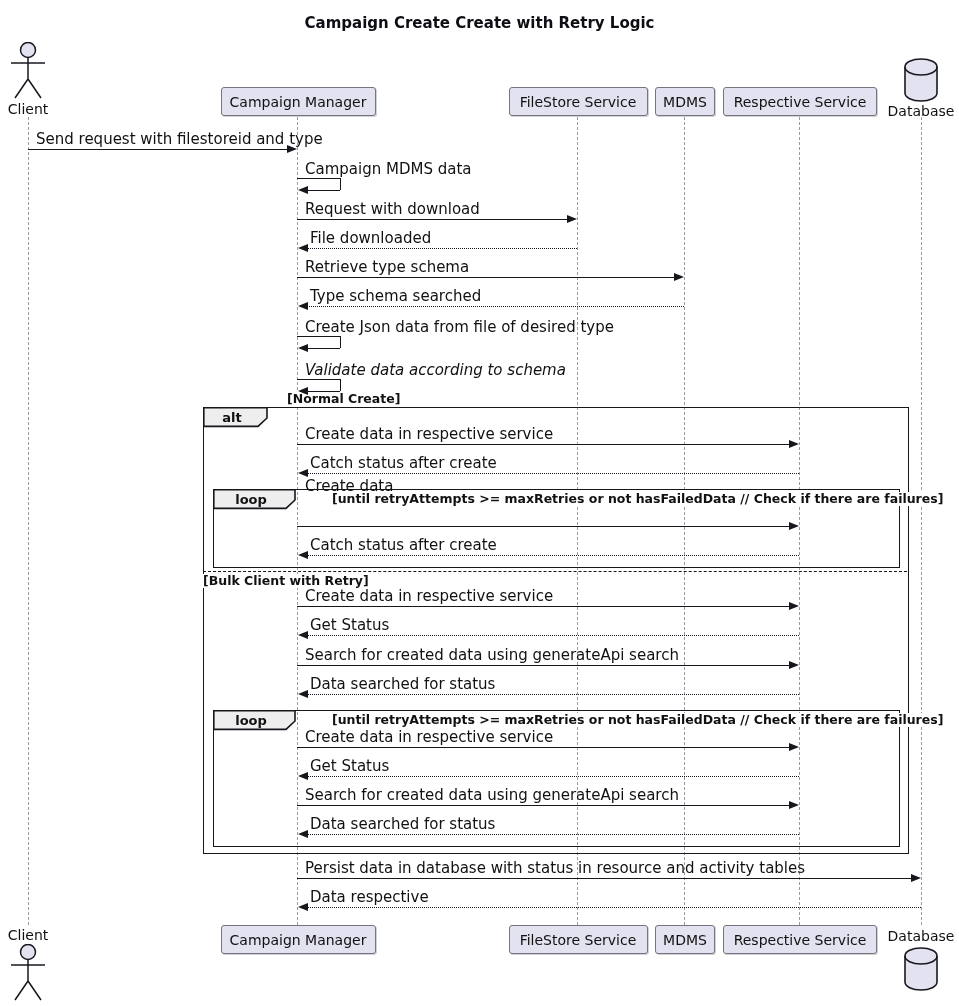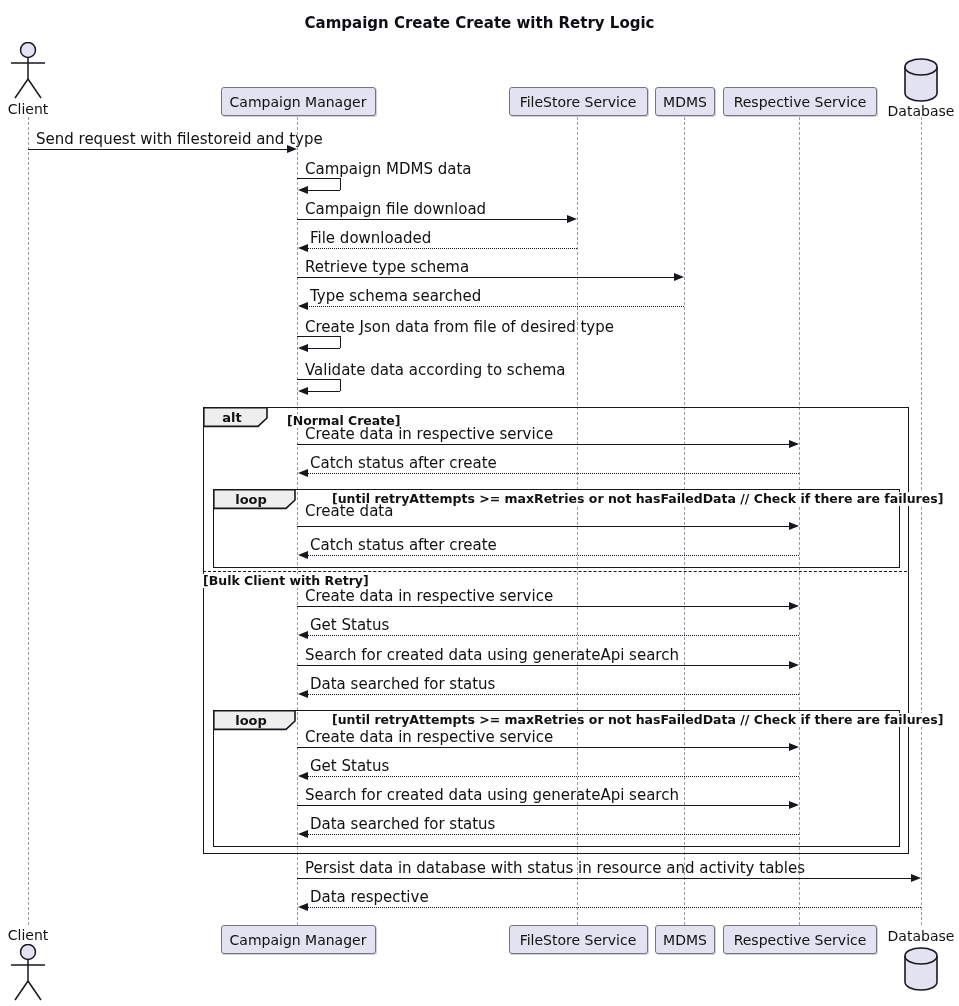--- a/index.html
+++ b/index.html
@@ -65,21 +65,21 @@
       <div class="plabel" style="left: 921px; top: 928px;">Database</div>
       <svg width="36" height="46" class="actor-svg" style="position: absolute; left: 903px; top: 946px;">
         <path d="M2 10 C2 5.5 9 2 18 2 C27 2 34 5.5 34 10 L34 36 C34 40.5 27 44 18 44 C9 44 2 40.5 2 36 Z" fill="#E2E2F0" stroke="#181820" stroke-width="1.6"></path>
         <path d="M2 10 C2 14.5 9 18 18 18 C27 18 34 14.5 34 10" fill="none" stroke="#181820" stroke-width="1.6"></path>
       </svg>
       <div class="fragment" style="left: 203px; top: 407px; width: 704px; height: 445px;"></div>
       <svg width="66" height="21" style="position: absolute; left: 203px; top: 407px;">
         <polygon points="0.8,0.8 64,0.8 64,11 55,19.4 0.8,19.4" fill="#EEEEEE" stroke="#16161C" stroke-width="1.6"></polygon>
         <text x="29" y="15" text-anchor="middle" font-size="13" font-weight="bold" font-family="DejaVu Sans, sans-serif" fill="#111">alt</text>
       </svg>
-      <div class="frag-guard" style="left: 285px; top: 414px;">[Normal Create]</div>
+      <div class="frag-guard" style="left: 285px; top: 392px;">[Normal Create]</div>
       <div class="fragment" style="left: 213px; top: 489px; width: 685px; height: 77px;"></div>
       <svg width="84" height="21" style="position: absolute; left: 213px; top: 489px;">
         <polygon points="0.8,0.8 82,0.8 82,11 73,19.4 0.8,19.4" fill="#EEEEEE" stroke="#16161C" stroke-width="1.6"></polygon>
         <text x="38" y="15" text-anchor="middle" font-size="13" font-weight="bold" font-family="DejaVu Sans, sans-serif" fill="#111">loop</text>
       </svg>
       <div class="frag-guard" style="left: 330px; top: 492px;">[until retryAttempts &gt;= maxRetries or not hasFailedData  // Check if there are failures]</div>
       <div class="divider" style="left: 203px; top: 571px; width: 704px;"></div>
       <div class="frag-guard" style="left: 201px; top: 574px;">[Bulk Client with Retry]</div>
       <div class="fragment" style="left: 213px; top: 710px; width: 685px; height: 135px;"></div>
       <svg width="84" height="21" style="position: absolute; left: 213px; top: 710px;">
@@ -88,49 +88,49 @@
       </svg>
       <div class="frag-guard" style="left: 330px; top: 713px;">[until retryAttempts &gt;= maxRetries or not hasFailedData  // Check if there are failures]</div>
       <div class="msg-label" style="left: 36px; top: 132px;">Send request with filestoreid and type</div>
       <div class="msg-line" style="left: 28px; top: 149px; width: 259px;"></div>
       <div class="ah right" style="left: 287px; top: 145px;"></div>
       <div class="msg-label" style="left: 305px; top: 162px;">Campaign MDMS data</div>
       <div class="msg-line" style="left: 297px; top: 178px; width: 43px;"></div>
       <div class="msg-vline" style="left: 340px; top: 178px; height: 12px;"></div>
       <div class="msg-line" style="left: 307px; top: 190px; width: 33px;"></div>
       <div class="ah left" style="left: 298px; top: 186px;"></div>
-      <div class="msg-label" style="left: 305px; top: 202px;">Campaign file download</div>
+      <div class="msg-label" style="left: 305px; top: 202px;">Request with download</div>
       <div class="msg-line" style="left: 297px; top: 219px; width: 270px;"></div>
       <div class="ah right" style="left: 567px; top: 215px;"></div>
       <div class="msg-label" style="left: 310px; top: 231px;">File downloaded</div>
       <div class="msg-line dashed" style="left: 307px; top: 248px; width: 270px;"></div>
       <div class="ah left" style="left: 298px; top: 244px;"></div>
       <div class="msg-label" style="left: 305px; top: 260px;">Retrieve type schema</div>
       <div class="msg-line" style="left: 297px; top: 277px; width: 377px;"></div>
       <div class="ah right" style="left: 674px; top: 273px;"></div>
       <div class="msg-label" style="left: 310px; top: 289px;">Type schema searched</div>
       <div class="msg-line dashed" style="left: 307px; top: 306px; width: 377px;"></div>
       <div class="ah left" style="left: 298px; top: 302px;"></div>
       <div class="msg-label" style="left: 305px; top: 320px;">Create Json data from file of desired type</div>
       <div class="msg-line" style="left: 297px; top: 336px; width: 43px;"></div>
       <div class="msg-vline" style="left: 340px; top: 336px; height: 12px;"></div>
       <div class="msg-line" style="left: 307px; top: 348px; width: 33px;"></div>
       <div class="ah left" style="left: 298px; top: 344px;"></div>
-      <div class="msg-label" style="left: 305px; top: 363px;">Validate data according to schema</div>
+      <div class="msg-label" style="left: 305px; top: 363px; font-style: italic;">Validate data according to schema</div>
       <div class="msg-line" style="left: 297px; top: 379px; width: 43px;"></div>
       <div class="msg-vline" style="left: 340px; top: 379px; height: 12px;"></div>
       <div class="msg-line" style="left: 307px; top: 391px; width: 33px;"></div>
       <div class="ah left" style="left: 298px; top: 387px;"></div>
       <div class="msg-label" style="left: 305px; top: 427px;">Create data in respective service</div>
       <div class="msg-line" style="left: 297px; top: 444px; width: 492px;"></div>
       <div class="ah right" style="left: 789px; top: 440px;"></div>
       <div class="msg-label" style="left: 310px; top: 456px;">Catch status after create</div>
       <div class="msg-line dashed" style="left: 307px; top: 473px; width: 492px;"></div>
       <div class="ah left" style="left: 298px; top: 469px;"></div>
-      <div class="msg-label" style="left: 305px; top: 504px;">Create data</div>
+      <div class="msg-label" style="left: 305px; top: 479px;">Create data</div>
       <div class="msg-line" style="left: 297px; top: 526px; width: 492px;"></div>
       <div class="ah right" style="left: 789px; top: 522px;"></div>
       <div class="msg-label" style="left: 310px; top: 538px;">Catch status after create</div>
       <div class="msg-line dashed" style="left: 307px; top: 555px; width: 492px;"></div>
       <div class="ah left" style="left: 298px; top: 551px;"></div>
       <div class="msg-label" style="left: 305px; top: 589px;">Create data in respective service</div>
       <div class="msg-line" style="left: 297px; top: 606px; width: 492px;"></div>
       <div class="ah right" style="left: 789px; top: 602px;"></div>
       <div class="msg-label" style="left: 310px; top: 618px;">Get Status</div>
       <div class="msg-line dashed" style="left: 307px; top: 635px; width: 492px;"></div>

